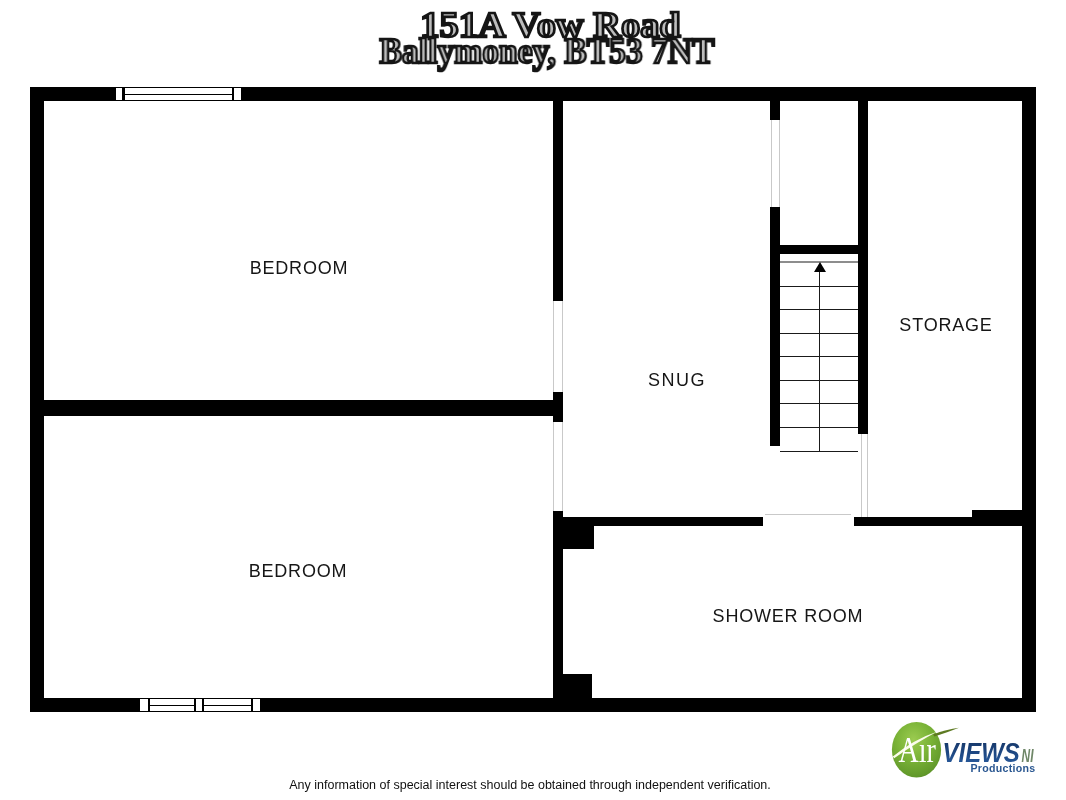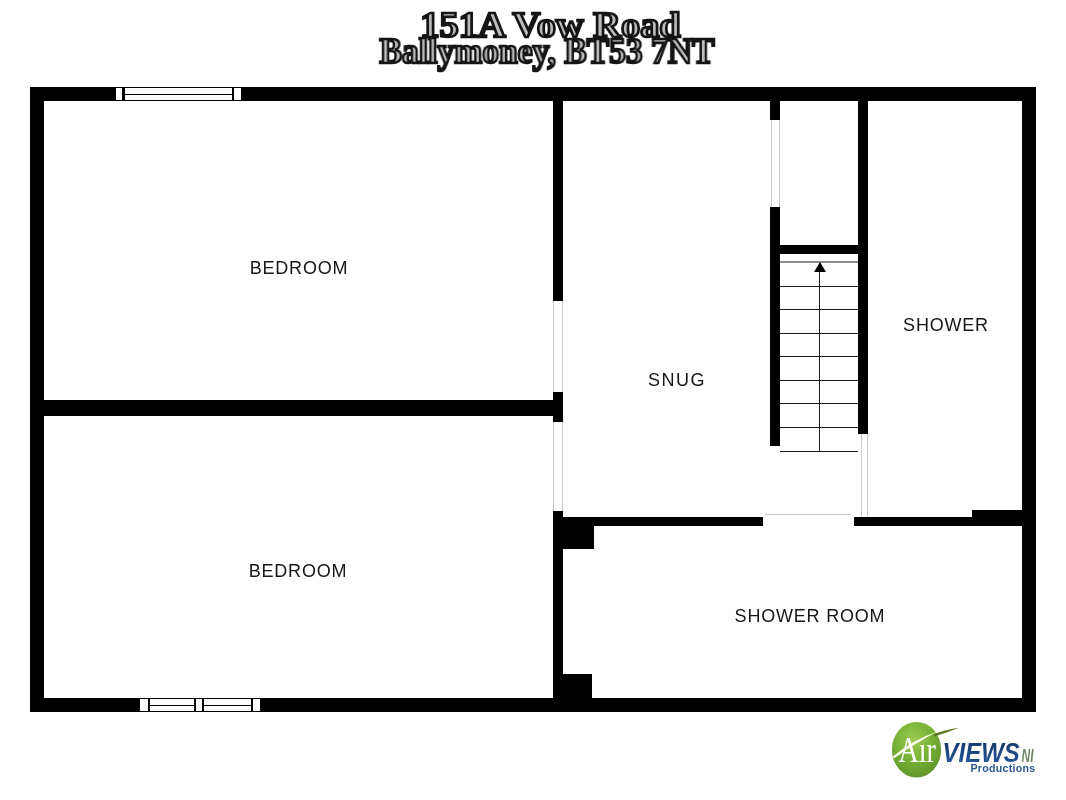--- a/index.html
+++ b/index.html
@@ -107,25 +107,26 @@
   <div class="w" style="left:563px;top:526px;width:31px;height:23px;"></div>
 
   <div class="w" style="left:563px;top:674px;width:29px;height:24px;"></div>
 
   <div class="lbl" style="left:299px;top:268px;">BEDROOM</div>
 
   <div class="lbl" style="left:298px;top:571px;">BEDROOM</div>
 
   <div class="lbl" style="left:677px;top:380px;letter-spacing:1.5px;">SNUG</div>
 
-  <div class="lbl" style="left:946px;top:325px;">SHOWER</div>
+  <div class="lbl" style="left:946px;top:325px;">STORAGE</div>
 
-  <div class="lbl" style="left:810px;top:616px;">SHOWER ROOM</div>
+  <div class="lbl" style="left:788px;top:616px;">SHOWER ROOM</div>
 
 
+  <div style="position:absolute;left:0;top:777.5px;width:1060px;text-align:center;font-size:12.5px;color:#111;">Any information of special interest should be obtained through independent verification.</div>
 
   <svg style="position:absolute;left:880px;top:712px;transform:translateZ(0);will-change:transform;" width="186" height="88" viewBox="0 0 186 88">
     <defs>
       <radialGradient id="gg" cx="44%" cy="32%" r="78%">
         <stop offset="0%" stop-color="#9bcb50"></stop>
         <stop offset="45%" stop-color="#7ab337"></stop>
         <stop offset="85%" stop-color="#61982a"></stop>
         <stop offset="100%" stop-color="#4a771d"></stop>
       </radialGradient>
       <linearGradient id="vg" x1="0" y1="0" x2="0" y2="1">

